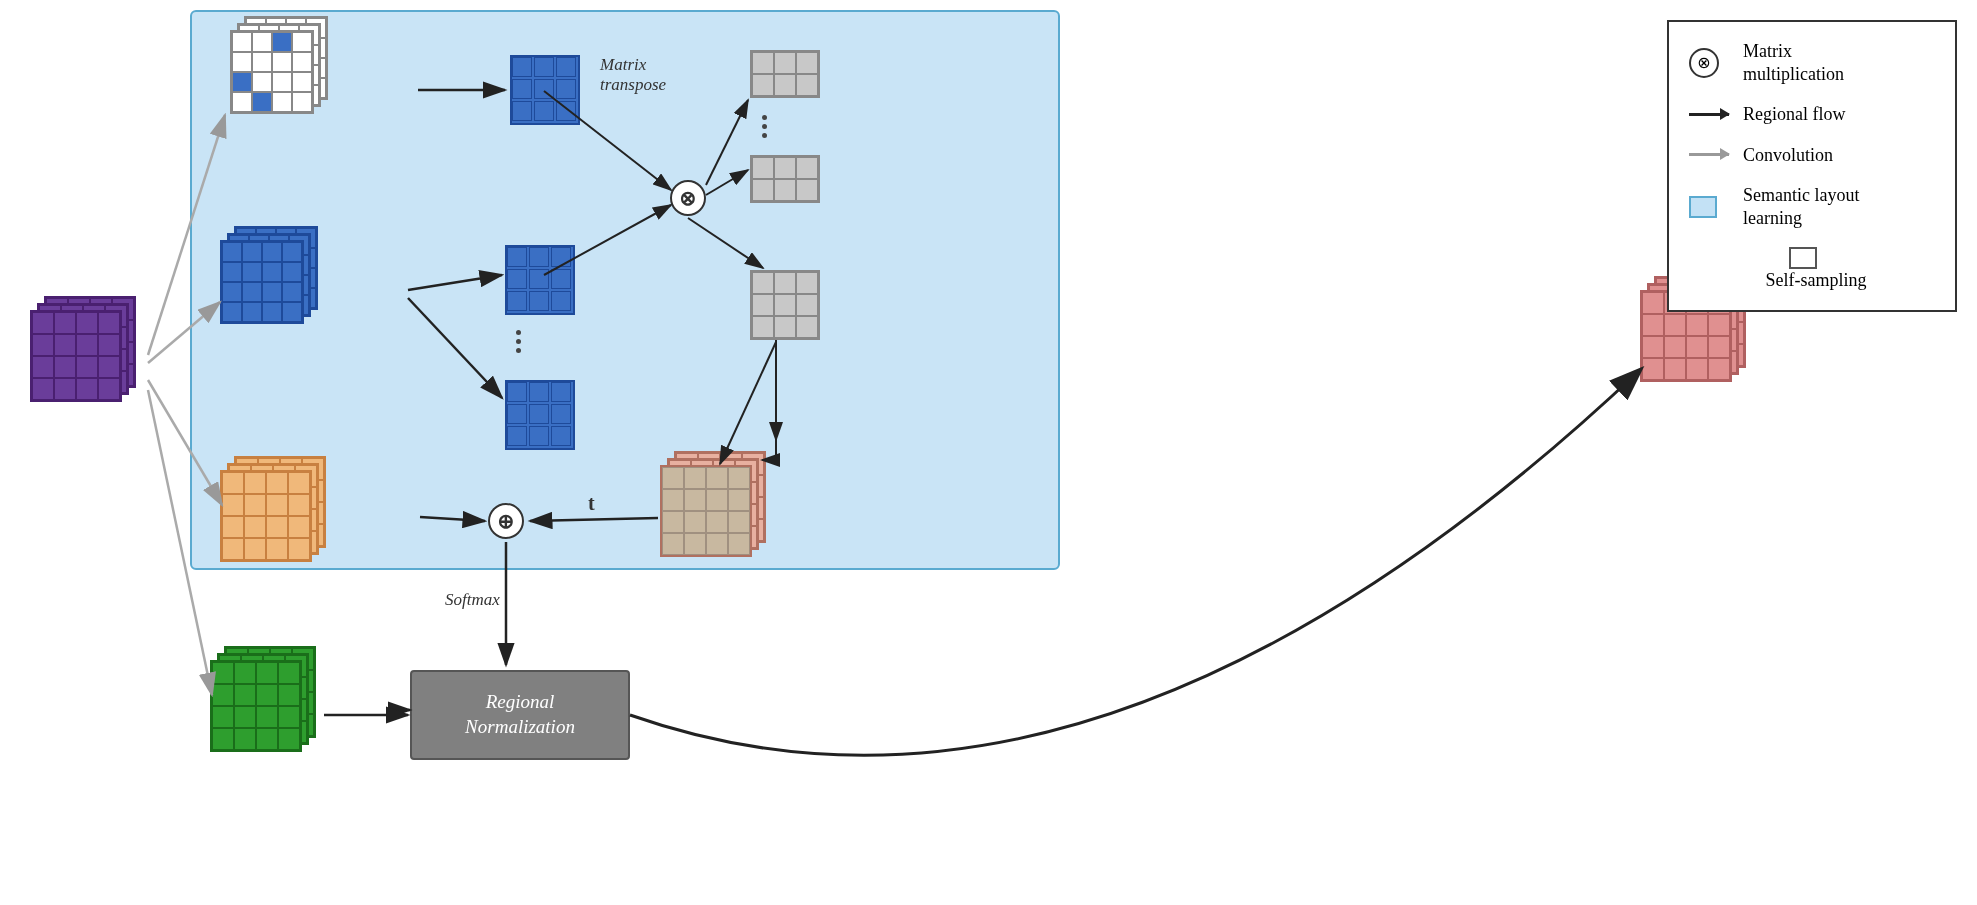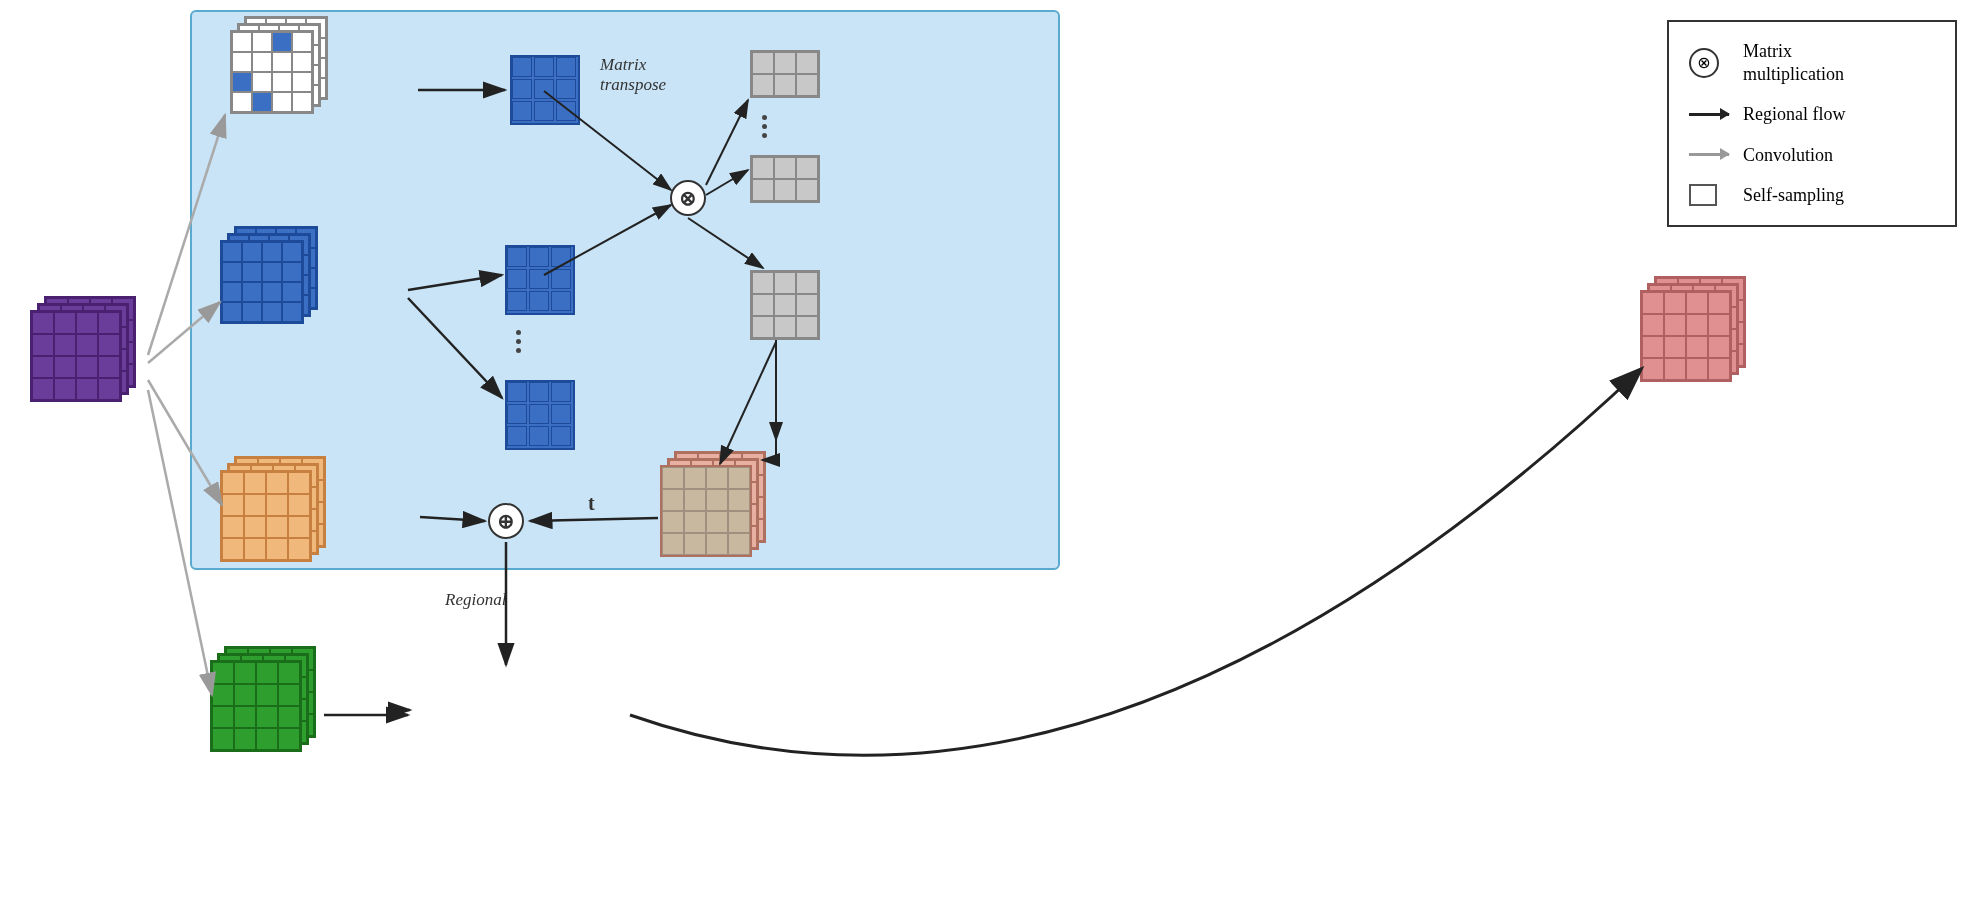--- a/index.html
+++ b/index.html
@@ -101,21 +101,21 @@
       width: 290px;
       border: 2px solid #333;
       background: #fff;
       padding: 18px 20px;
     }
     .legend-item {
       display: flex;
       align-items: center;
       margin-bottom: 18px;
     }
-    .legend-item:last-child { margin-bottom: 0; }
+    .legend-item:last-child { margin-bottom: 0; flex-direction: column; }
     .legend-icon {
       width: 46px;
       flex-shrink: 0;
       display: flex;
       align-items: center;
       justify-content: flex-start;
     }
     .legend-label {
       font-size: 18px;
       line-height: 1.25;
@@ -703,20 +703,26 @@
           <div class="grid-cell"></div>
         <div class="grid-cell"></div>
           <div class="grid-cell"></div>
           <div class="grid-cell"></div>
           <div class="grid-cell"></div>
       </div>
     </div>
     <div style="width:110px; height:110px; visibility:hidden;"></div>
   </div>
 
+  <div class="reg-norm-box abs" style="left:410px; top:670px; width:220px; height:90px;">
+    <div style="text-align:center; color:#fff; font-size:19px; font-style:italic; line-height:1.3;">
+      <span>Regional</span><br>
+      <span>Normalization</span>
+    </div>
+  </div>
 
   <div class="stack-wrap pink-grid abs" style="left:1640px; top:290px;">
     <div class="layer layer-back2">
       <div class="grid-block" style="display:grid; grid-template-columns:repeat(4,22px); grid-template-rows:repeat(4,22px);">
         <div class="grid-cell"></div>
           <div class="grid-cell"></div>
           <div class="grid-cell"></div>
           <div class="grid-cell"></div>
         <div class="grid-cell"></div>
           <div class="grid-cell"></div>
@@ -777,21 +783,21 @@
 
   <div class="label abs" style="left:600px; top:55px; font-style:italic; font-size:17px; color:#333;">
     <span>Matrix<br>transpose</span>
   </div>
 
   <div class="label abs label-bold" style="left:588px; top:492px; font-size:20px; font-weight:bold; font-style:normal;">
     <span>t</span>
   </div>
 
   <div class="label abs" style="left:445px; top:590px; font-style:italic; font-size:17px;">
-    <span>Regional</span>
+    <span>Softmax</span>
   </div>
 
   <svg class="arrows-layer">
     <defs>
       <marker id="arrowBlack" markerWidth="10" markerHeight="7" refX="9" refY="3.5" orient="auto">
         <polygon points="0 0, 10 3.5, 0 7" fill="#222"></polygon>
       </marker>
       <marker id="arrowGray" markerWidth="10" markerHeight="7" refX="9" refY="3.5" orient="auto">
         <polygon points="0 0, 10 3.5, 0 7" fill="#999"></polygon>
       </marker>
@@ -862,20 +868,26 @@
       <div class="legend-label">Regional flow</div>
     </div>
 
     <div class="legend-item">
       <div class="legend-icon">
         <div class="legend-arrow-gray"></div>
       </div>
       <div class="legend-label">Convolution</div>
     </div>
 
+    <div class="legend-item">
+      <div class="legend-icon">
+        <div class="legend-sll-box"></div>
+      </div>
+      <div class="legend-label">Semantic layout<br>learning</div>
+    </div>
 
     <div class="legend-item">
       <div class="legend-icon">
         <div class="legend-self-box"></div>
       </div>
       <div class="legend-label">Self-sampling</div>
     </div>
   </div>
 
 </div>

